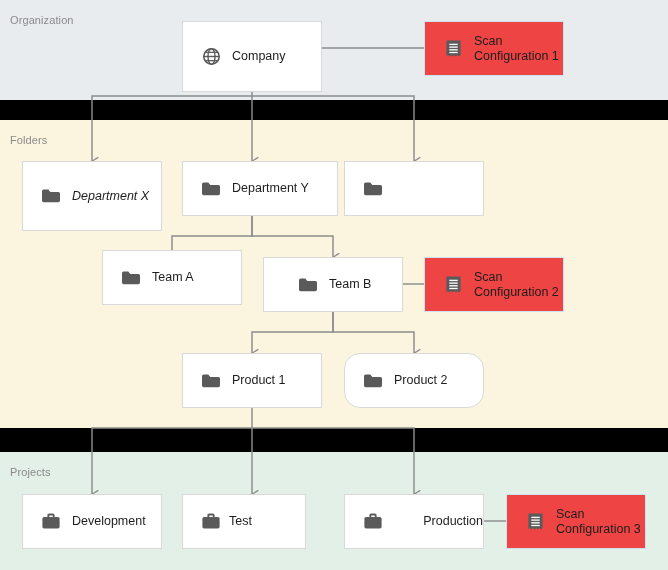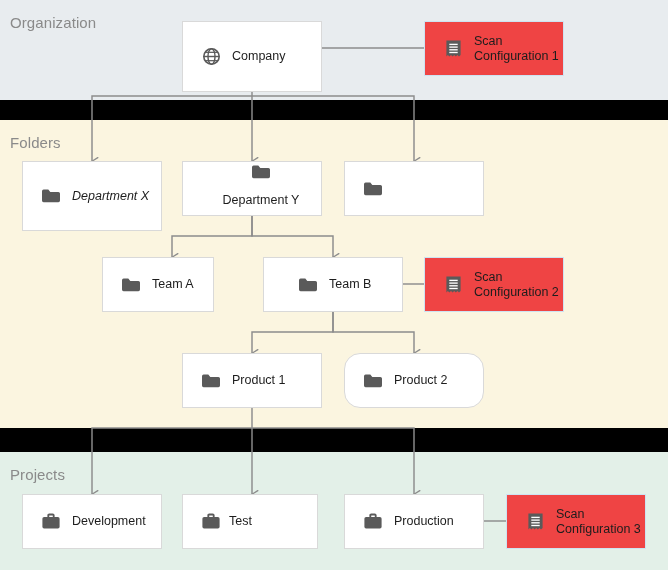--- a/index.html
+++ b/index.html
@@ -16,21 +16,21 @@
   }
 
   
   .band {
     position: absolute;
     left: 0; width: 668px;
   }
   .band-label {
     position: absolute;
     left: 10px;
-    font-size: 15px;
+    font-size: 11px;
     color: #8a8a8a;
     letter-spacing: 0.1px;
     white-space: nowrap;
   }
 
   
   #edges {
     position: absolute;
     left: 0; top: 0;
     width: 668px; height: 570px;
@@ -131,36 +131,36 @@
 Configuration 1</span>
       </div>
       <div class="node" style="left: 22px; top: 161px; width: 140px; height: 70px; font-style: italic;">
         <span class="node-icon">
           <svg width="20" height="18" viewBox="0 0 20 18">
             <path d="M1,4.2 Q1,2.6 2.6,2.6 L7.3,2.6 L9.3,5.0 L17.4,5.0 Q19,5.0 19,6.6 L19,13.6 Q19,15.2 17.4,15.2 L2.6,15.2 Q1,15.2 1,13.6 Z" fill="#5a5a5a"></path>
           </svg>
         </span>
         <span class="node-label">Department X</span>
       </div>
-      <div class="node" style="left: 182px; top: 161px; width: 140px; height: 55px; flex-direction: column;">
+      <div class="node" style="left: 182px; top: 161px; width: 156px; height: 55px;">
         <span class="node-icon">
           <svg width="20" height="18" viewBox="0 0 20 18">
             <path d="M1,4.2 Q1,2.6 2.6,2.6 L7.3,2.6 L9.3,5.0 L17.4,5.0 Q19,5.0 19,6.6 L19,13.6 Q19,15.2 17.4,15.2 L2.6,15.2 Q1,15.2 1,13.6 Z" fill="#5a5a5a"></path>
           </svg>
         </span>
         <span class="node-label">Department Y</span>
       </div>
       <div class="node" style="left: 344px; top: 161px; width: 140px; height: 55px;">
         <span class="node-icon">
           <svg width="20" height="18" viewBox="0 0 20 18">
             <path d="M1,4.2 Q1,2.6 2.6,2.6 L7.3,2.6 L9.3,5.0 L17.4,5.0 Q19,5.0 19,6.6 L19,13.6 Q19,15.2 17.4,15.2 L2.6,15.2 Q1,15.2 1,13.6 Z" fill="#5a5a5a"></path>
           </svg>
         </span>
       </div>
-      <div class="node" style="left: 102px; top: 257px; width: 112px; height: 55px;">
+      <div class="node" style="left: 102px; top: 250px; width: 140px; height: 55px;">
         <span class="node-icon">
           <svg width="20" height="18" viewBox="0 0 20 18">
             <path d="M1,4.2 Q1,2.6 2.6,2.6 L7.3,2.6 L9.3,5.0 L17.4,5.0 Q19,5.0 19,6.6 L19,13.6 Q19,15.2 17.4,15.2 L2.6,15.2 Q1,15.2 1,13.6 Z" fill="#5a5a5a"></path>
           </svg>
         </span>
         <span class="node-label">Team A</span>
       </div>
       <div class="node" style="left: 263px; top: 257px; width: 140px; height: 55px; padding-left: 34px;">
         <span class="node-icon">
           <svg width="20" height="18" viewBox="0 0 20 18">
@@ -200,30 +200,30 @@
       </div>
       <div class="node" style="left: 22px; top: 494px; width: 140px; height: 55px;">
         <span class="node-icon">
           <svg width="20" height="18" viewBox="0 0 20 18">
             <path d="M7.3,3.4 L7.3,2.5 Q7.3,1.5 8.3,1.5 L11.7,1.5 Q12.7,1.5 12.7,2.5 L12.7,3.4" fill="none" stroke="#5a5a5a" stroke-width="1.9" stroke-linecap="round"></path>
             <rect x="1.4" y="4.1" width="17.2" height="11.4" rx="1.7" fill="#5a5a5a"></rect>
           </svg>
         </span>
         <span class="node-label">Development</span>
       </div>
-      <div class="node" style="left: 182px; top: 494px; width: 136px; height: 55px; gap: 8px;">
+      <div class="node" style="left: 182px; top: 494px; width: 124px; height: 55px; gap: 8px;">
         <span class="node-icon">
           <svg width="20" height="18" viewBox="0 0 20 18">
             <path d="M7.3,3.4 L7.3,2.5 Q7.3,1.5 8.3,1.5 L11.7,1.5 Q12.7,1.5 12.7,2.5 L12.7,3.4" fill="none" stroke="#5a5a5a" stroke-width="1.9" stroke-linecap="round"></path>
             <rect x="1.4" y="4.1" width="17.2" height="11.4" rx="1.7" fill="#5a5a5a"></rect>
           </svg>
         </span>
         <span class="node-label">Test</span>
       </div>
-      <div class="node" style="left: 344px; top: 494px; width: 140px; height: 55px;">
+      <div class="node" style="left: 344px; top: 494px; width: 140px; height: 55px; justify-content: space-between;">
         <span class="node-icon">
           <svg width="20" height="18" viewBox="0 0 20 18">
             <path d="M7.3,3.4 L7.3,2.5 Q7.3,1.5 8.3,1.5 L11.7,1.5 Q12.7,1.5 12.7,2.5 L12.7,3.4" fill="none" stroke="#5a5a5a" stroke-width="1.9" stroke-linecap="round"></path>
             <rect x="1.4" y="4.1" width="17.2" height="11.4" rx="1.7" fill="#5a5a5a"></rect>
           </svg>
         </span>
         <span class="node-label">Production</span>
       </div>
       <div class="node scan" style="left: 506px; top: 494px; width: 140px; height: 55px;">
         <span class="node-icon">

